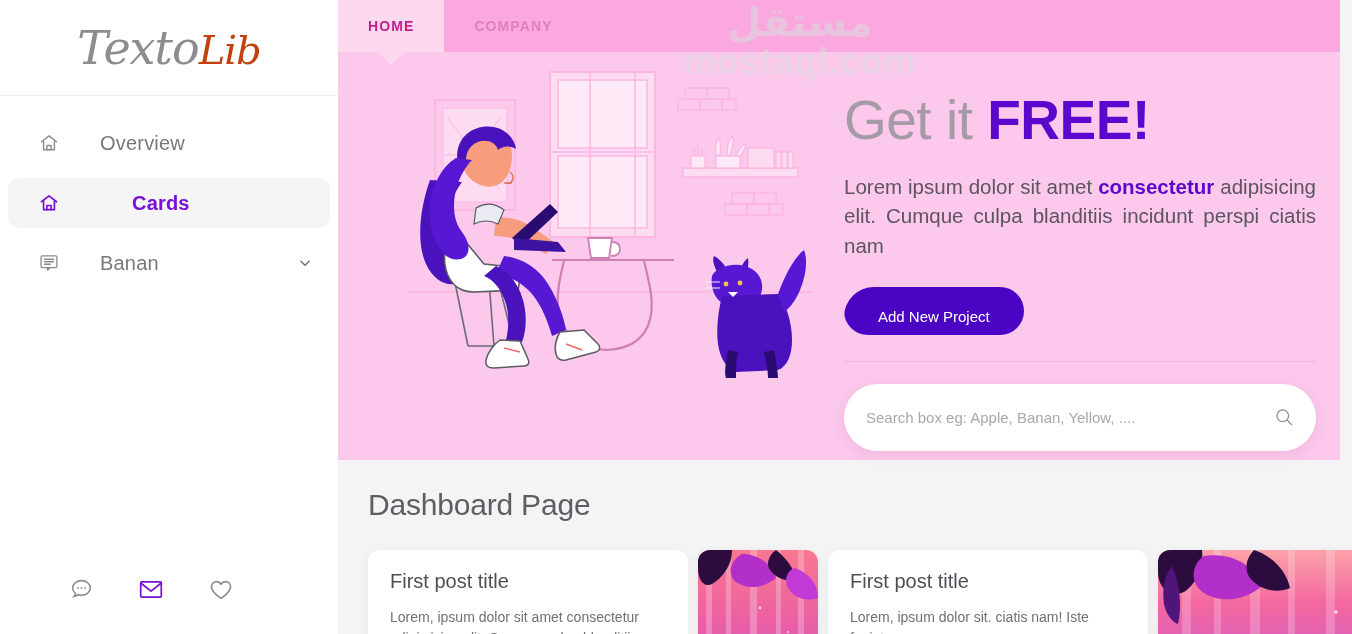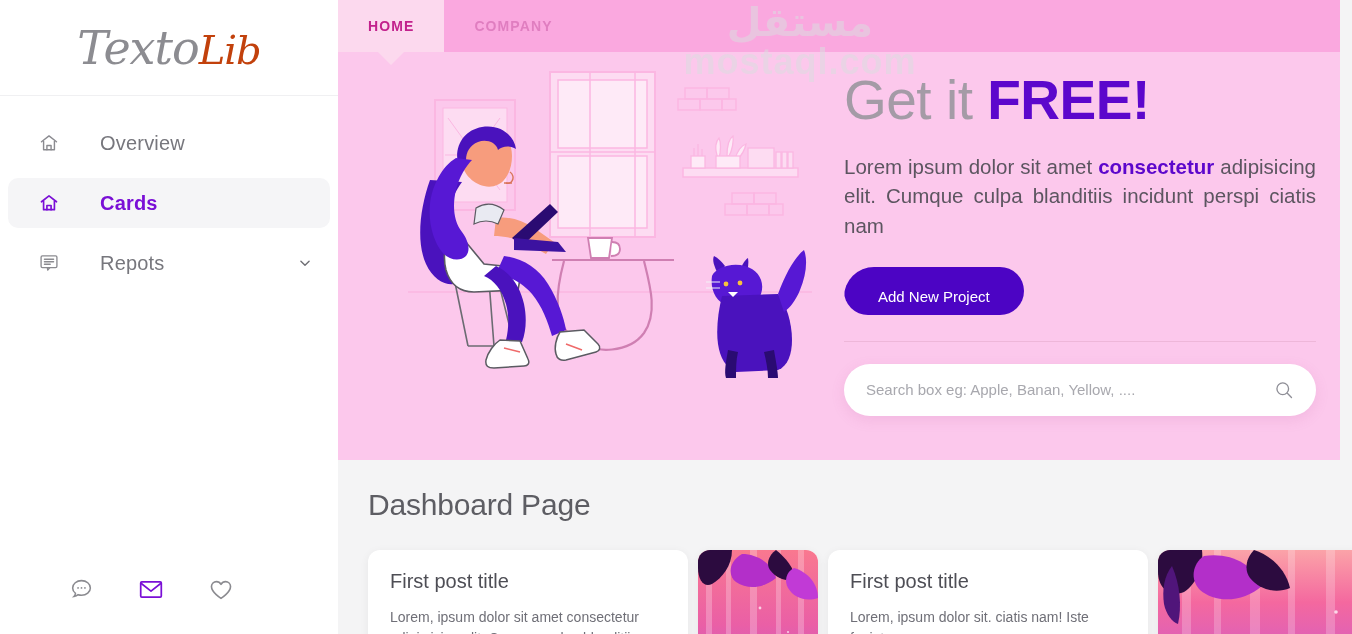--- a/index.html
+++ b/index.html
@@ -38,21 +38,21 @@
   .nav { padding: 22px 8px 0 8px; flex: 1; }
   .nav-item {
     display: flex; align-items: center;
     height: 50px;
     margin: 0 0 10px 0;
     padding: 0 18px 0 30px;
     border-radius: 10px;
     cursor: pointer;
     position: relative;
   }
-  .nav-item.active { background: #f5f5f7; }
+  .nav-item.active { background: #f5f5f7; gap: 32px; }
   .nav-ico {
     width: 22px; height: 22px;
     flex: 0 0 22px;
     display: flex; align-items: center; justify-content: center;
     color: #8b8b90;
   }
   .nav-item.active .nav-ico { color: #7a0fd6; }
   .nav-label {
     margin-left: 40px;
     font-size: 20px;
@@ -108,21 +108,21 @@
     width:0;height:0;
     border-left: 13px solid transparent;
     border-right: 13px solid transparent;
     border-top: 13px solid #fcd9ee;
   }
 
   .hero-body { display:flex; height: 408px; }
   .illus { width: 506px; flex:0 0 506px; position: relative; }
   .illus svg { position:absolute; left: 62px; top: 8px; }
 
-  .hero-right { flex:1; padding: 20px 36px 0 0; }
+  .hero-right { flex:1; padding: 40px 36px 0 0; }
   .headline {
     font-size: 55px;
     line-height: 1.05;
     letter-spacing: -.5px;
     margin-bottom: 22px;
   }
   .headline .thin { color:#a49ba6; font-weight:300; }
   .headline .bold { color:#5c07cc; font-weight:800; }
   .lede {
     font-size: 20.5px;
@@ -154,21 +154,21 @@
     border: 2px solid #4c04c4;
     border-left:none;
     border-radius: 0 999px 999px 0;
     font-weight:700;
   }
 
   .divider { margin-top: 26px; width: 472px; height:1px; background:#eeb7d9; }
 
   .searchbox {
     margin-top: 22px;
-    width: 472px; height: 52px;
+    width: 472px; height: 67px;
     background:#fff;
     border-radius: 999px;
     display:flex; align-items:center;
     padding: 0 22px;
     box-shadow: 0 4px 14px rgba(180,80,150,.13);
   }
   .searchbox input {
     flex:1; border:none; outline:none;
     font-size: 15px; color:#4a4a50;
     font-family:"Liberation Sans", sans-serif;
@@ -250,21 +250,21 @@
 
 
       <div class="nav-item">
         <span class="nav-ico">
           <svg width="20" height="20" viewBox="0 0 24 24" fill="none" stroke="currentColor" stroke-width="1.6" stroke-linecap="round" stroke-linejoin="round">
               <rect x="2.5" y="3.5" width="19" height="14" rx="1.6"></rect>
               <path d="M6.5 7.5h11M6.5 10.5h11M6.5 13.5h7"></path>
               <path d="m10 17.5.5 3 2.5-3"></path>
             </svg>
         </span>
-        <span class="nav-label">Repots</span>
+        <span class="nav-label">Banan</span>
         <span class="nav-chev">
           <svg width="14" height="14" viewBox="0 0 24 24" fill="none" stroke="currentColor" stroke-width="2.4" stroke-linecap="round" stroke-linejoin="round">
               <path d="m5 9 7 7 7-7"></path>
             </svg>
         </span>
       </div>
 
 
     </nav>
 

